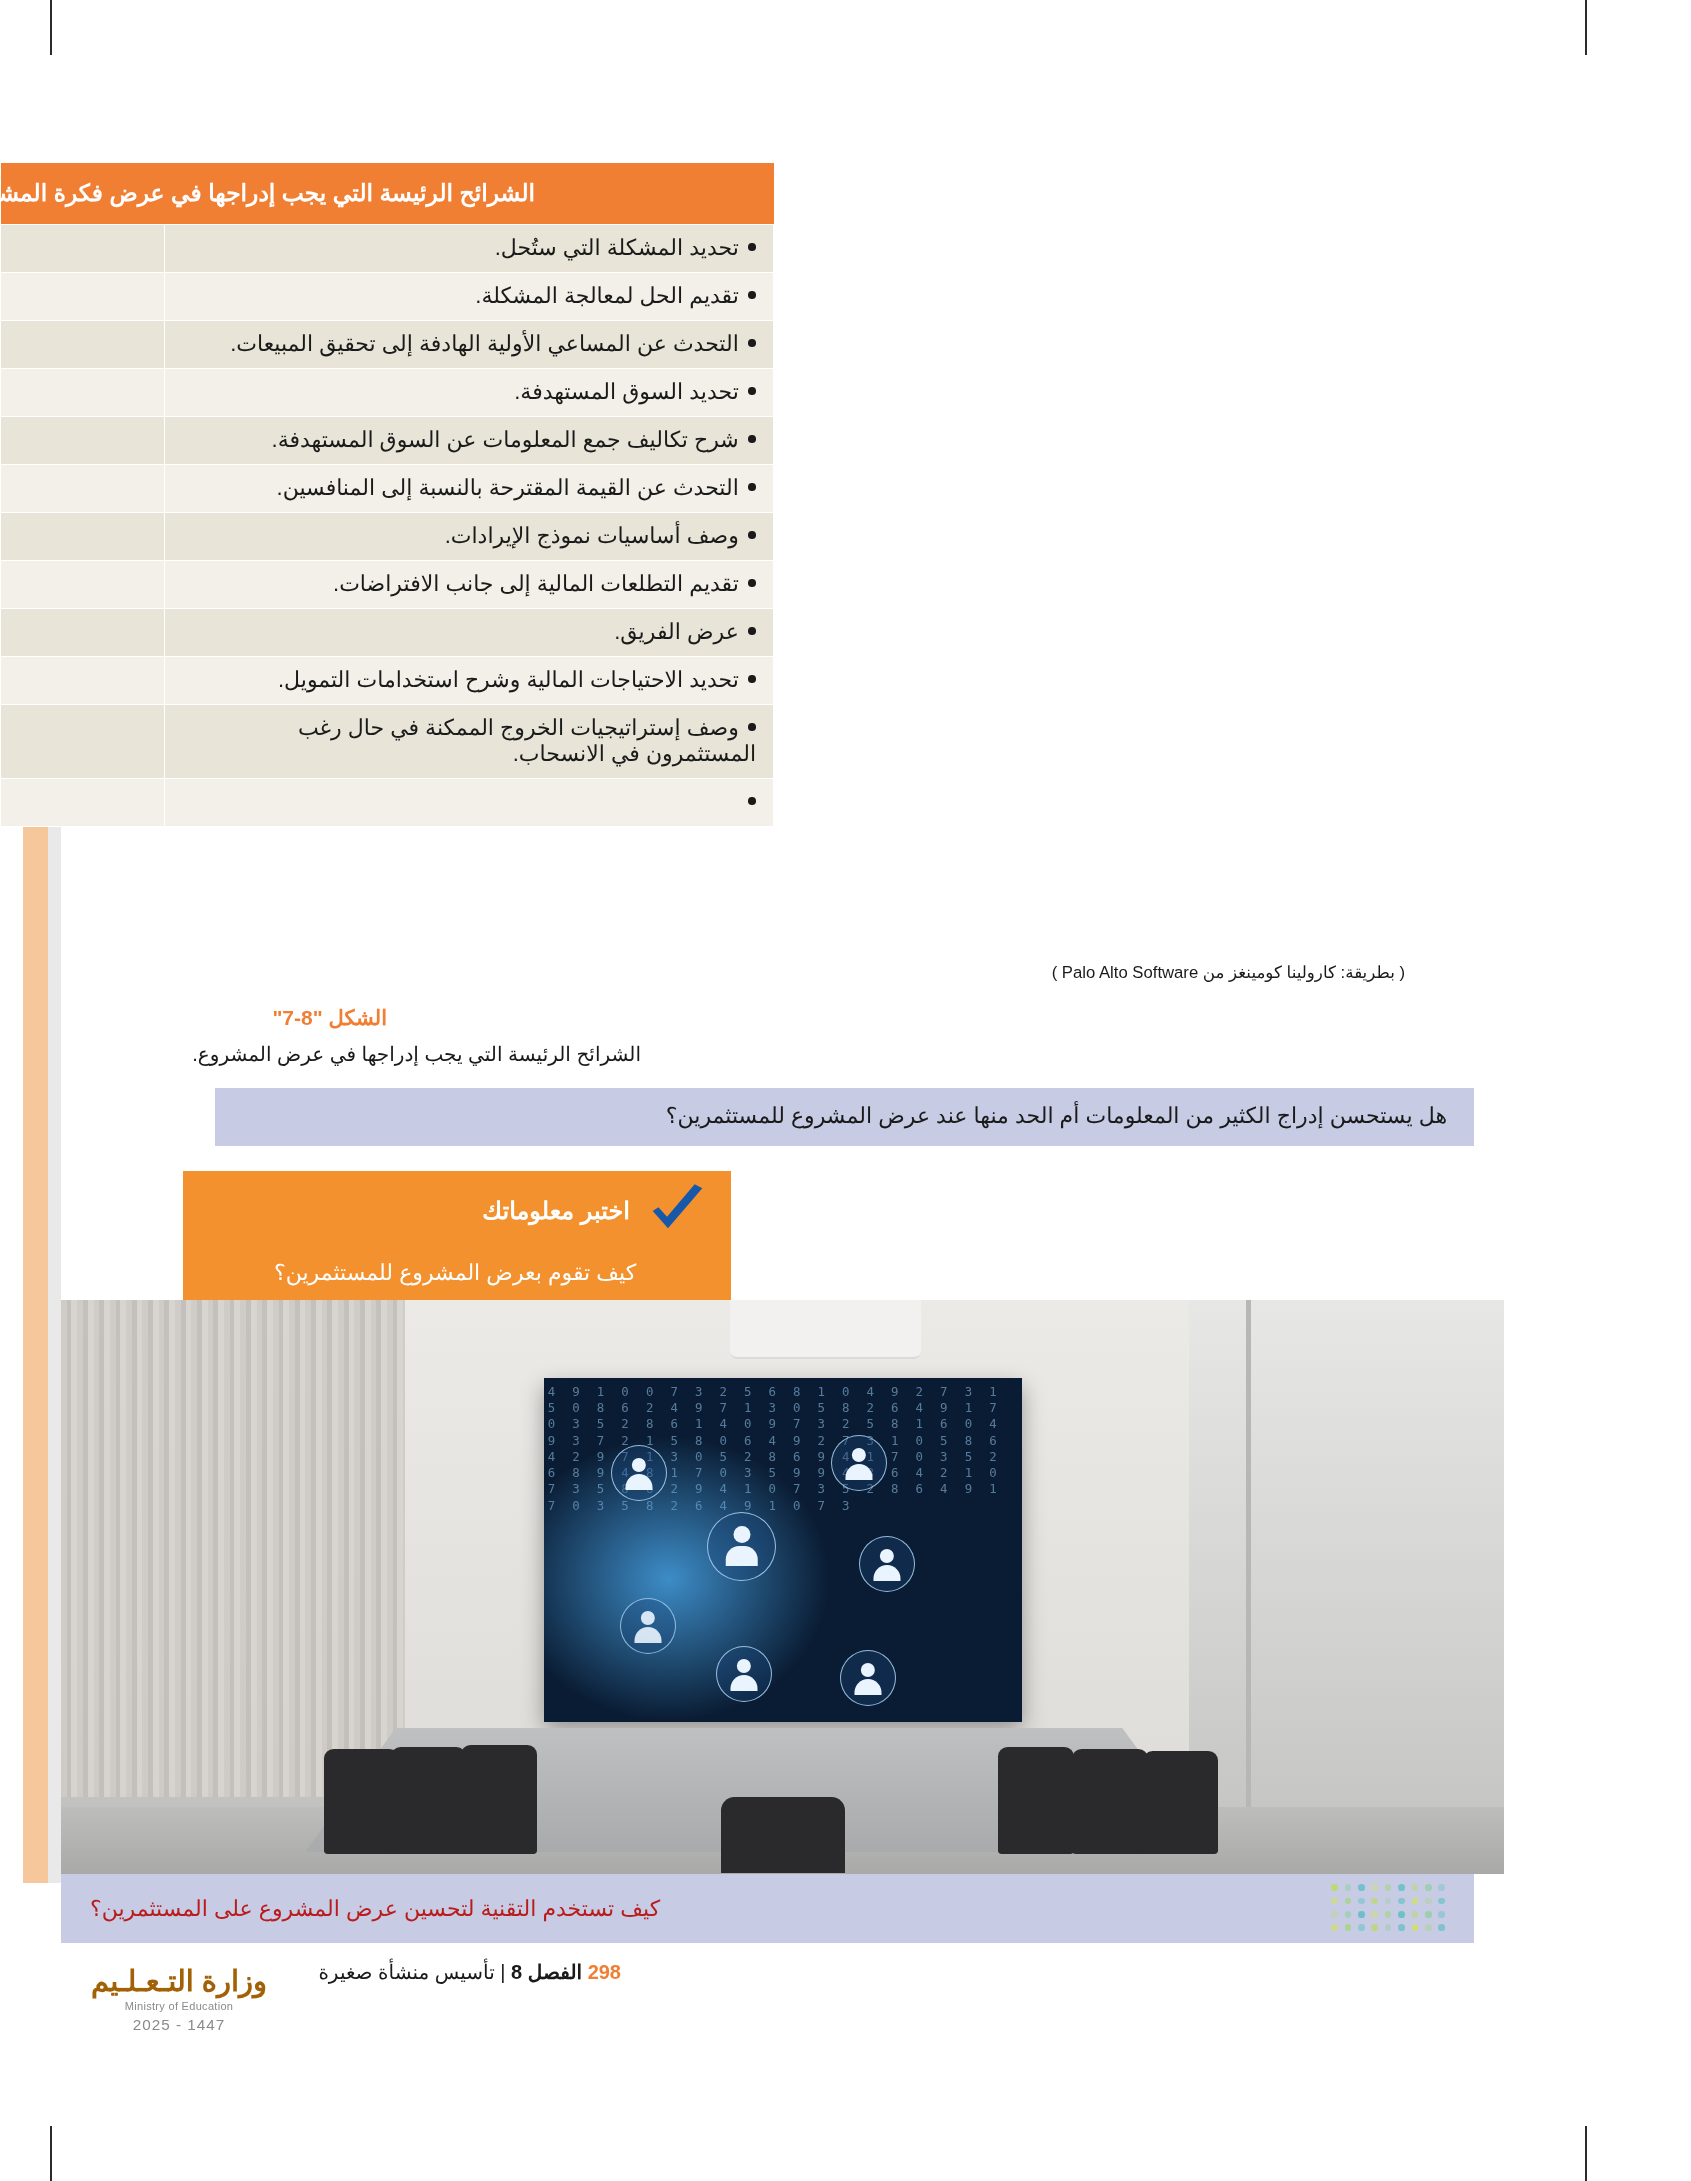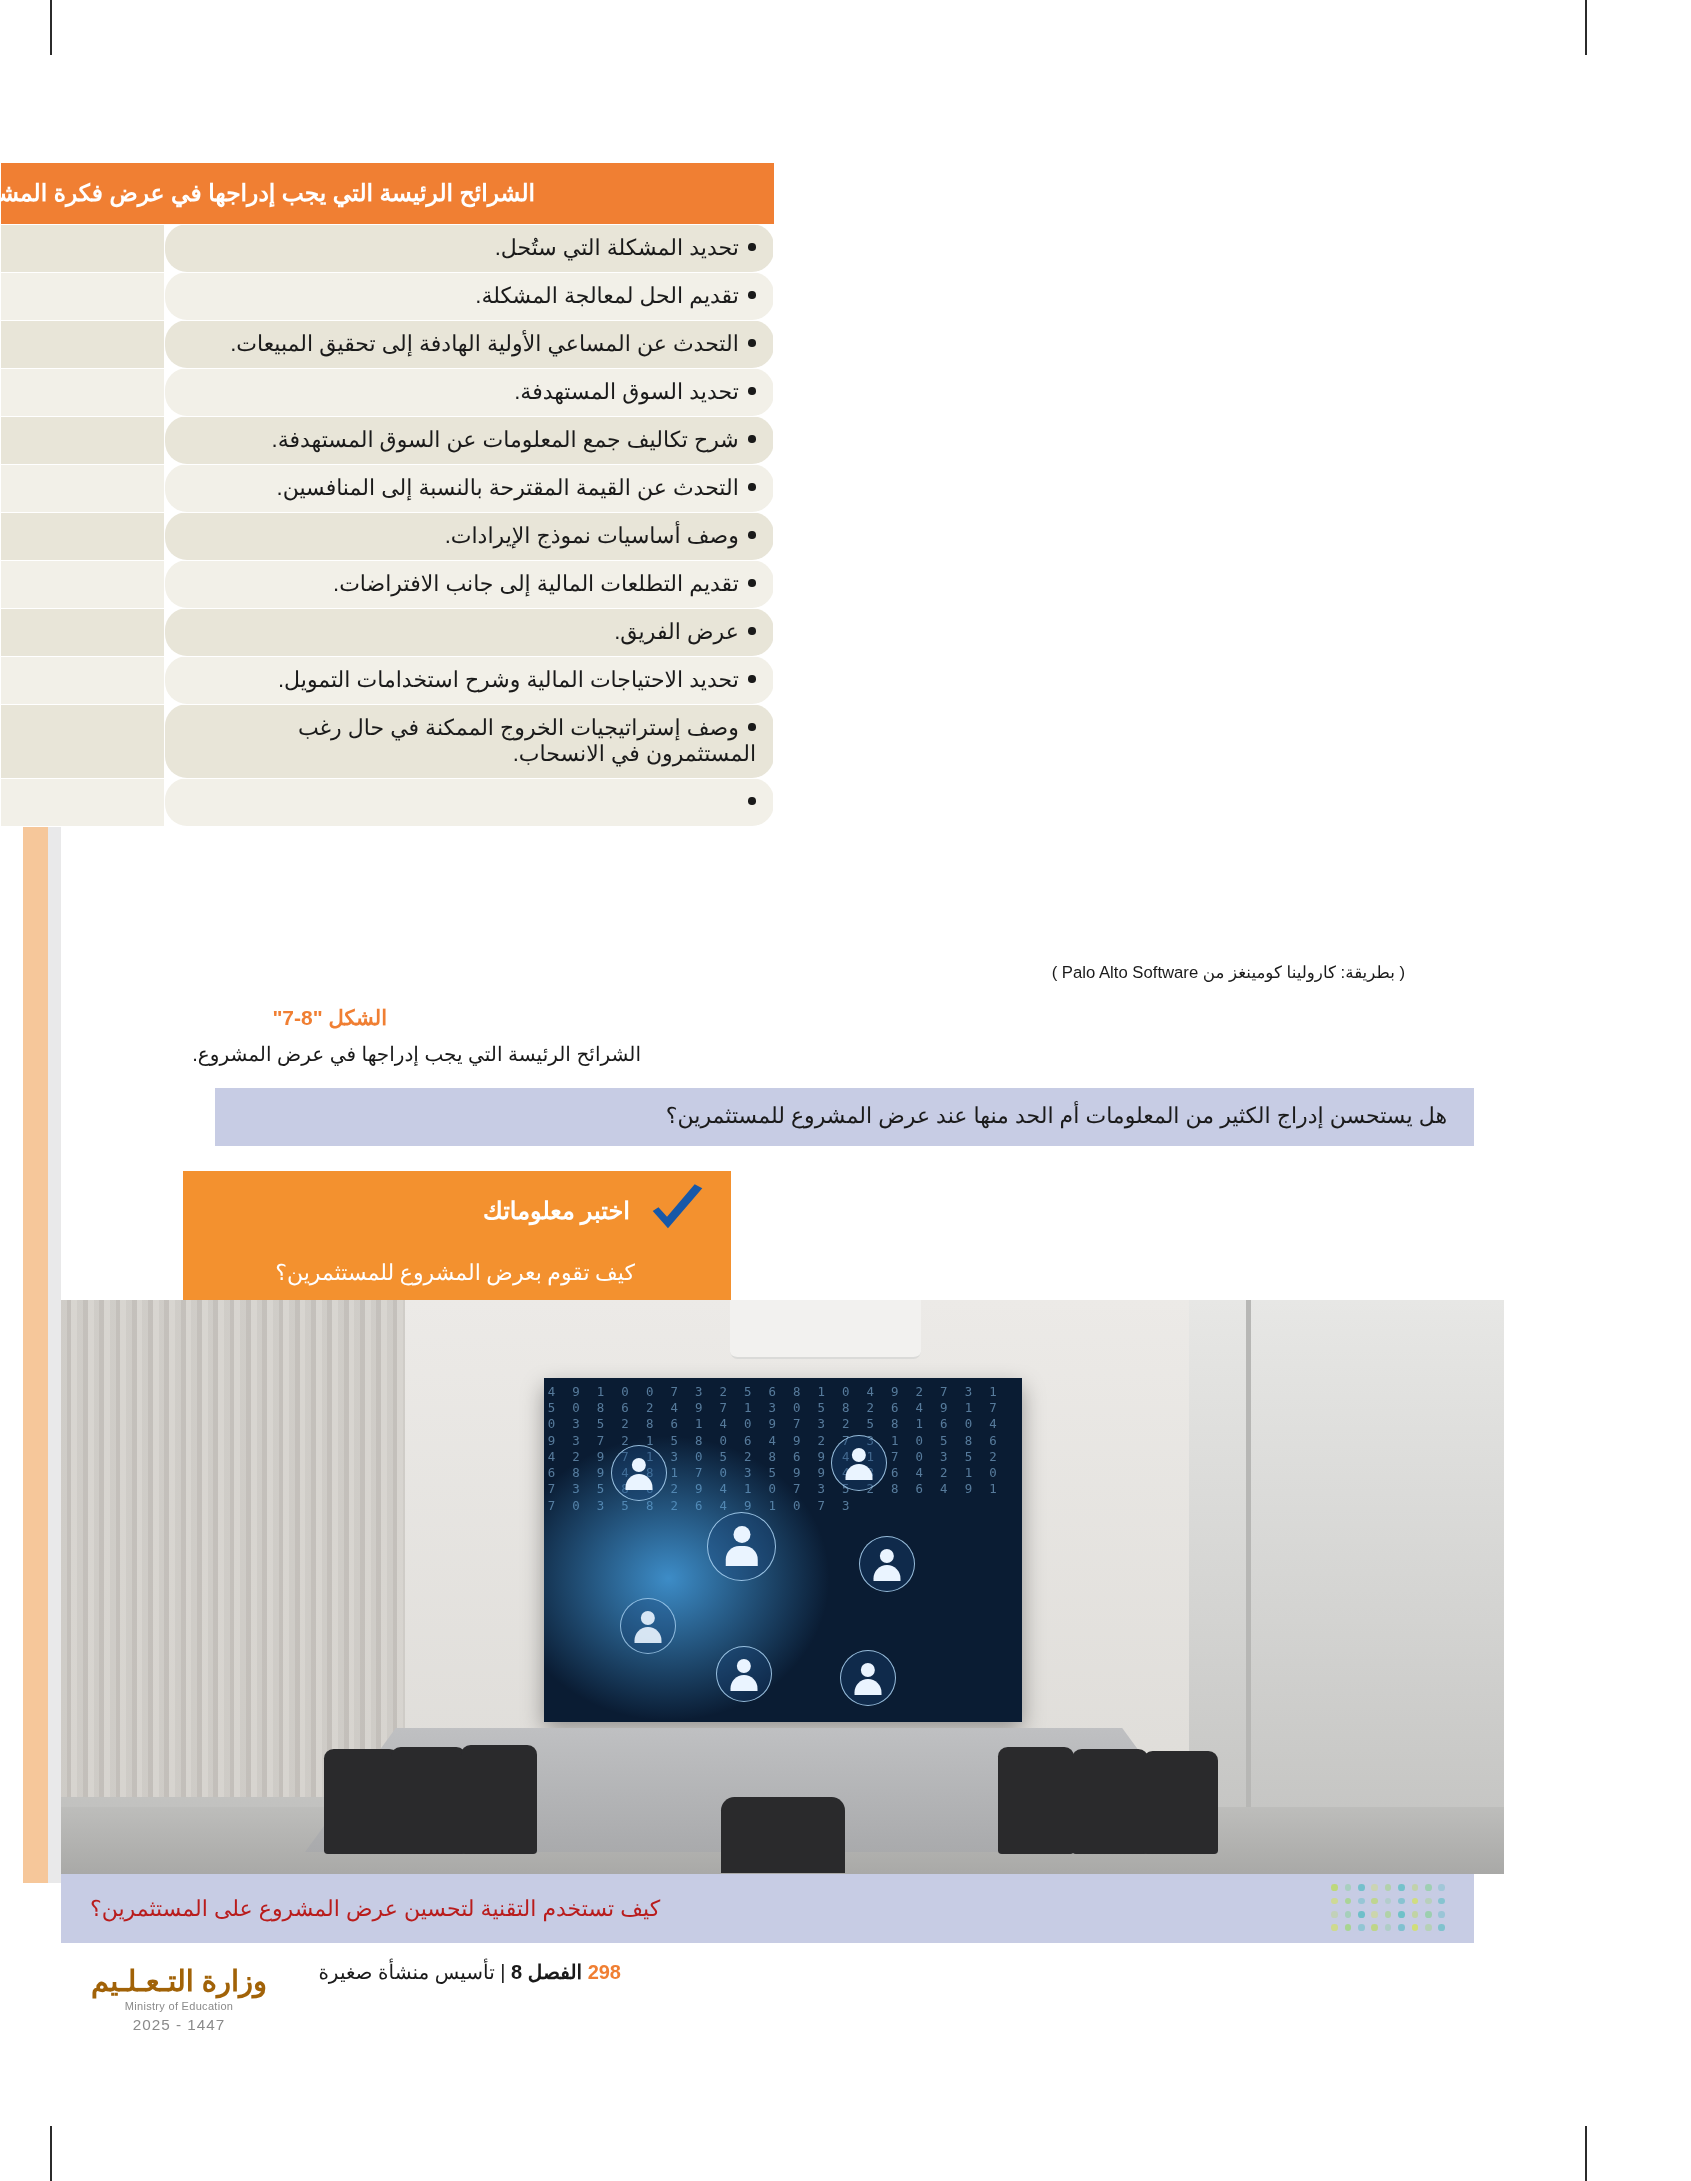--- a/index.html
+++ b/index.html
@@ -85,21 +85,20 @@
   table.slides-table tr.row-even td { background: #f2f0e8; }
   td.num-cell {
     width: 141px;
     text-align: center;
     font-size: 22px;
     direction: ltr;
   }
   td.text-cell {
     text-align: right;
     padding-right: 25px;
-    border-radius: 22px;
   }
   .bullet-dot {
     display: inline-block;
     width: 7.6px;
     height: 7.6px;
     background: #1a1a1a;
     border-radius: 50%;
     margin-left: 9.6px;
     margin-bottom: 4.8px;
     vertical-align: middle;
@@ -153,21 +152,20 @@
 
   
   .check-box {
     position: absolute;
     right: 961px;
     top: 1171px;
     width: 548px;
     background: #f3912f;
     padding: 13.4px 23px 21px 23px;
     box-sizing: border-box;
-    font-family: Liberation Serif, serif;
   }
   .check-box .title-row {
     display: flex;
     align-items: center;
     justify-content: flex-start;
     flex-direction: row-reverse;
     gap: 17px;
   }
   .check-box .title {
     font-size: 24px;

